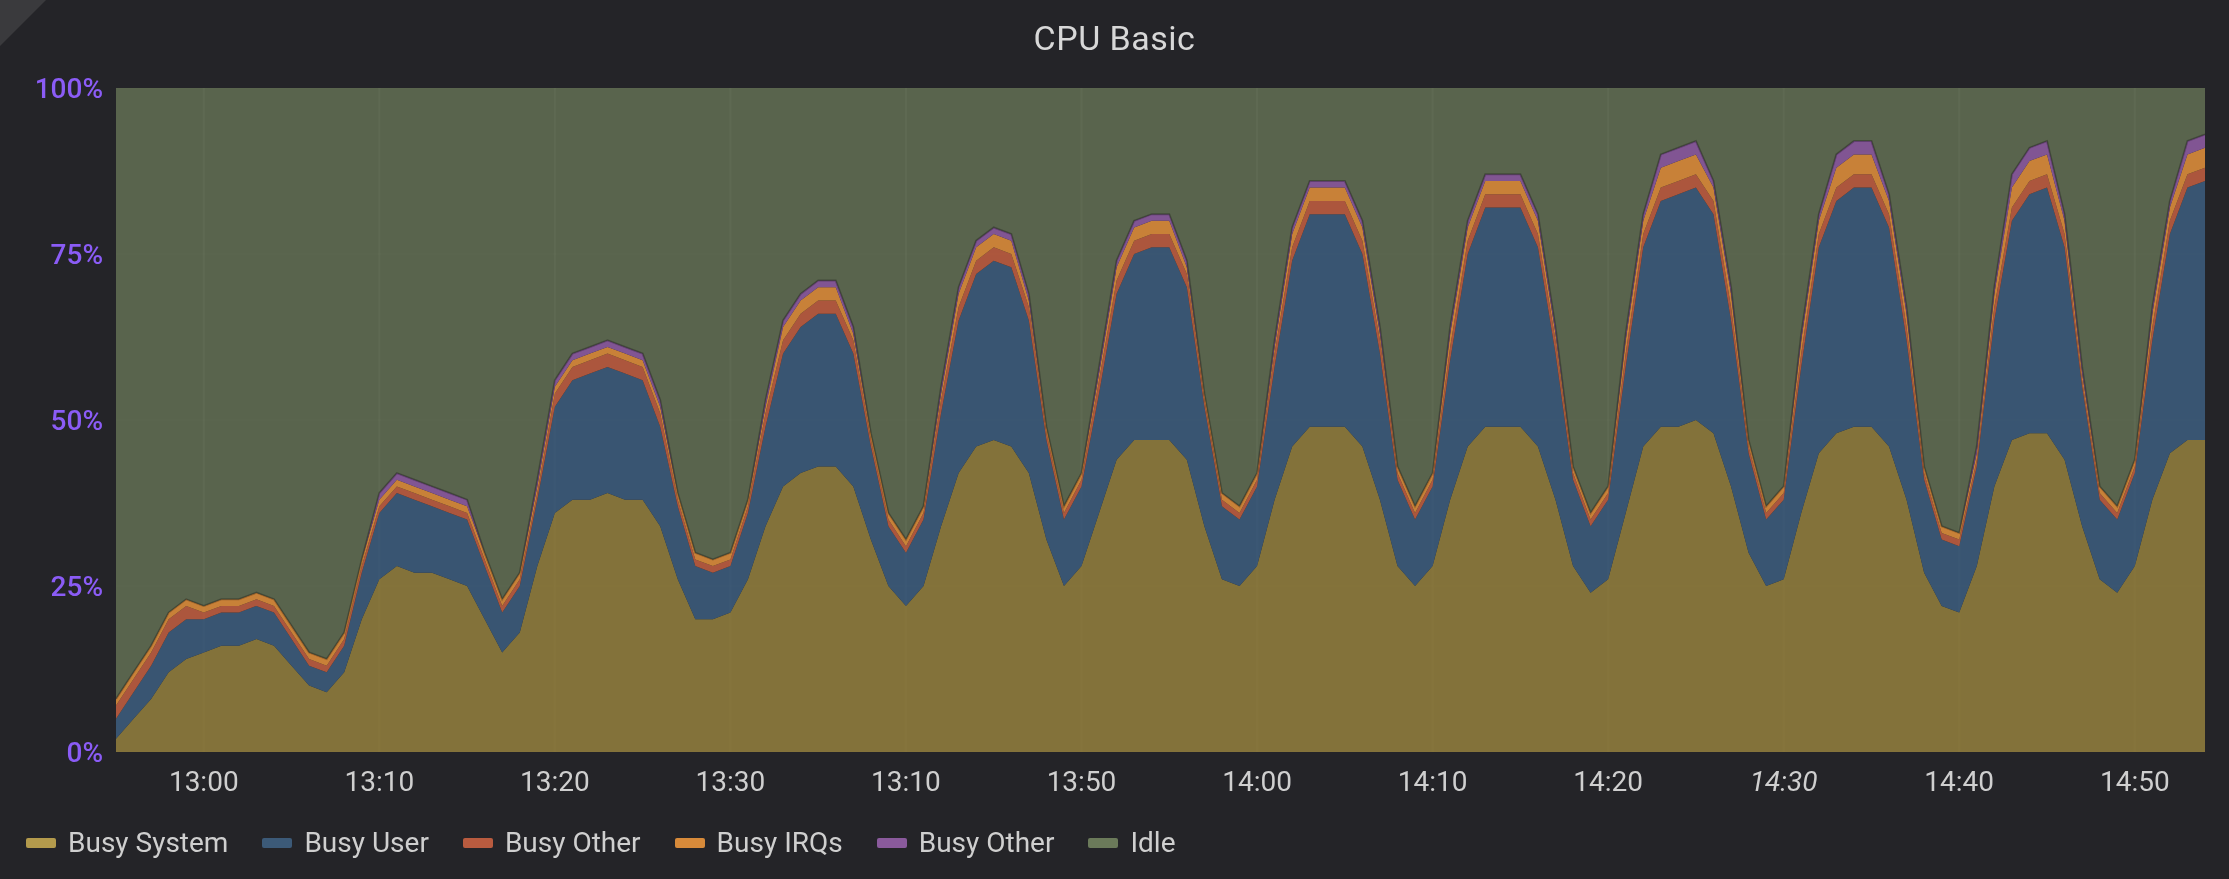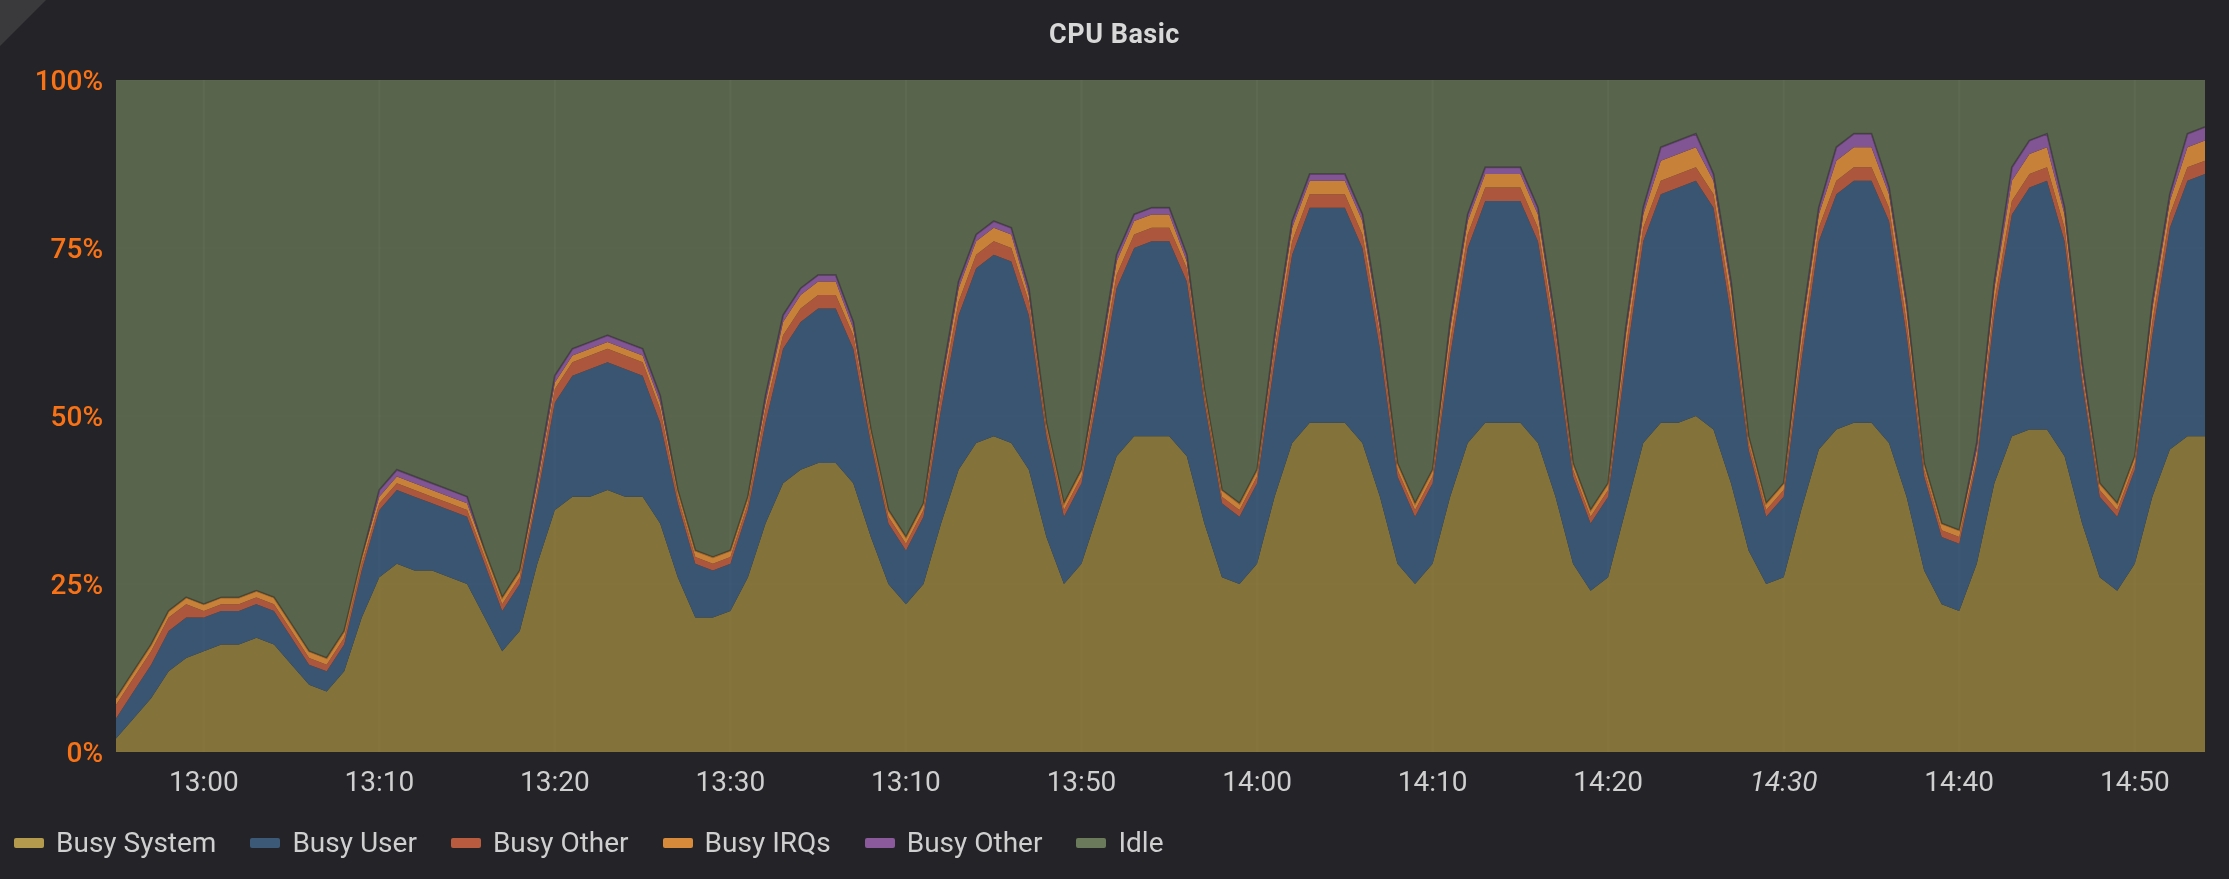--- a/index.html
+++ b/index.html
@@ -21,22 +21,22 @@
   }
   .corner-tri {
     position: absolute;
     left: 0; top: 0;
     width: 0; height: 0;
     border-top: 46px solid rgba(255,255,255,0.10);
     border-right: 46px solid transparent;
   }
   .title {
     text-align: center;
-    font-size: 27px;
-    font-weight: 700;
+    font-size: 34px;
+    font-weight: 400;
     color: #d8d8d8;
     padding: 18px 0 10px 0;
     letter-spacing: 0.5px;
   }
   .chart-wrap {
     position: relative;
     flex: 1 1 auto;
     margin: 0 16px 0 16px;
   }
   .plot {
@@ -51,21 +51,21 @@
     left: 0;
     top: 20px;
     bottom: 60px;
     width: 95px;
   }
   .y-tick {
     position: absolute;
     right: 8px;
     transform: translateY(-50%);
     font-size: 28px;
-    color: #f97316;
+    color: #8b5cf6;
     font-weight: 500;
   }
   .x-axis {
     position: absolute;
     left: 100px;
     right: 8px;
     bottom: 0;
     height: 55px;
   }
   .x-tick {
@@ -80,21 +80,21 @@
     stroke-width: 1;
   }
   .grid line.axis-line {
     stroke: rgba(255,255,255,0.22);
   }
   .legend {
     display: flex;
     flex-direction: row;
     align-items: center;
     gap: 34px;
-    padding: 14px 26px 20px 14px;
+    padding: 14px 26px 20px 26px;
     font-size: 28px;
     color: #cfcfcf;
     flex-wrap: wrap;
   }
   .legend-item {
     display: flex;
     align-items: center;
     gap: 12px;
   }
   .swatch {

